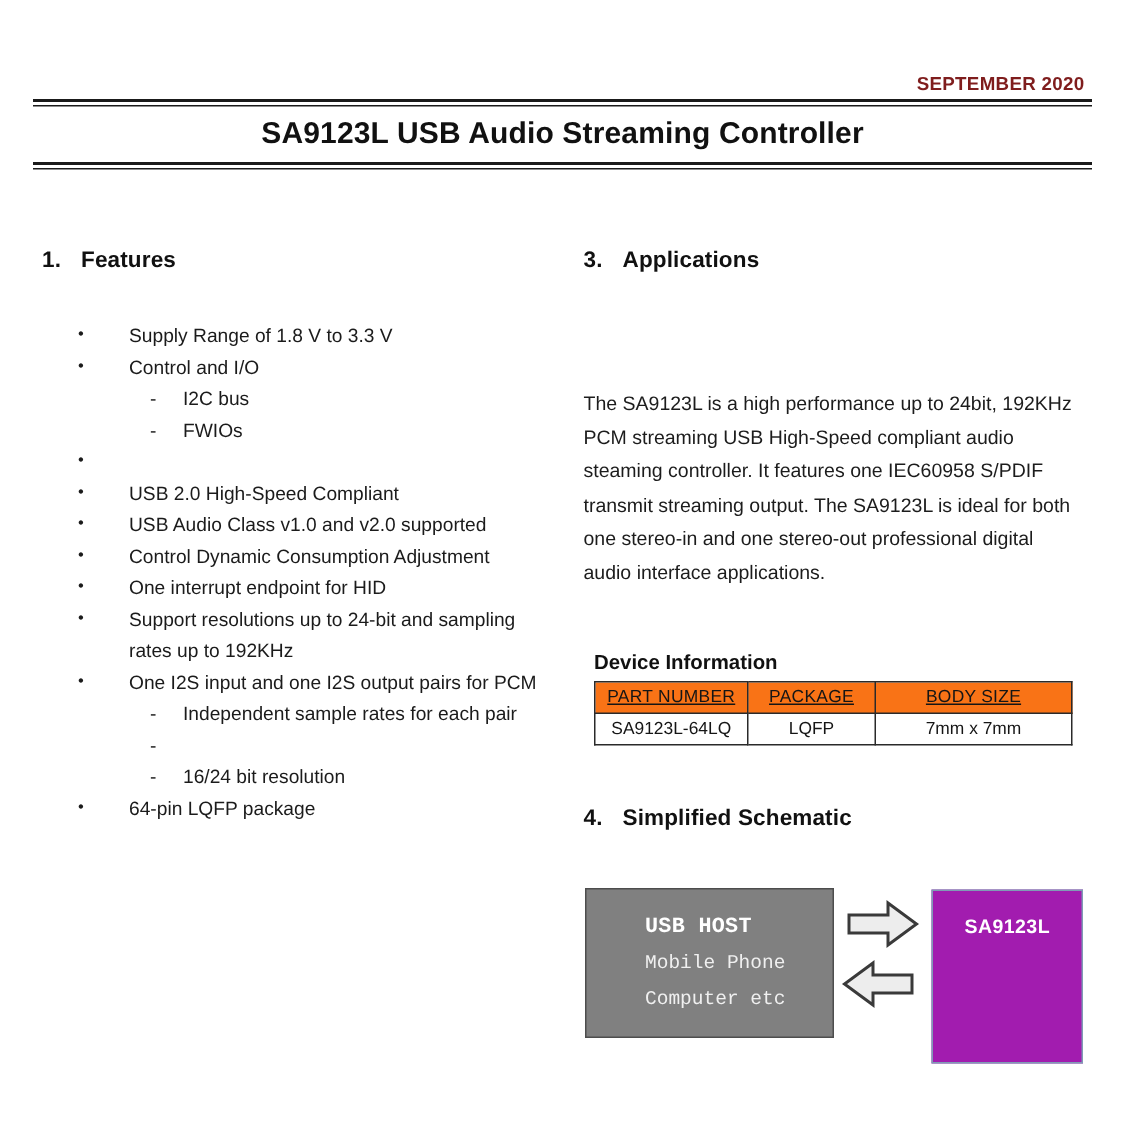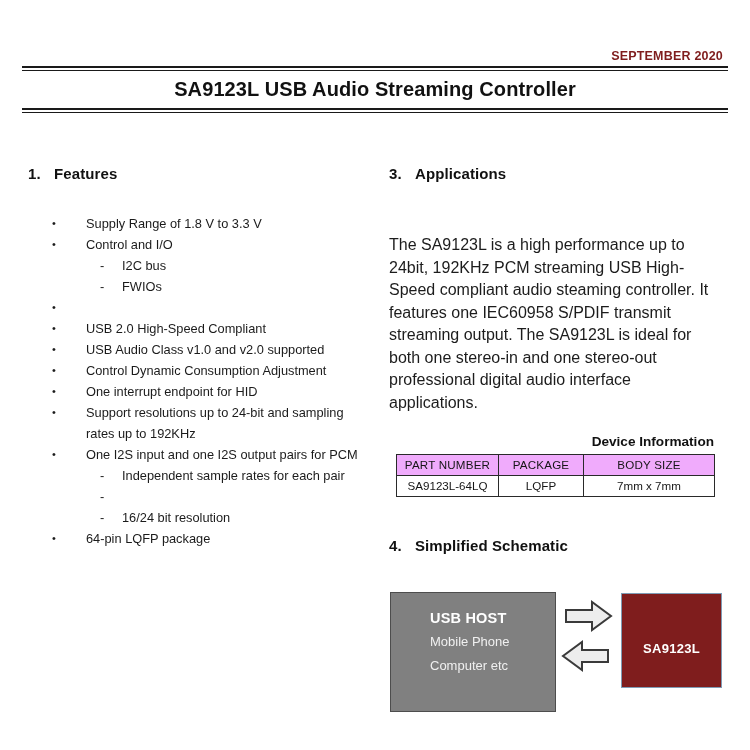--- a/index.html
+++ b/index.html
@@ -111,58 +111,59 @@
   .feat.lvl2 { padding-left: 72px; }
   .feat.lvl2 .marker {
     width: 22px;
     font-size: 12.8px;
     line-height: 21px;
   }
   .feat .txt { flex: 1; }
 
   
   .app-body {
-    margin-top: 52px;
-    font-size: 16px;
+    margin-top: 76px;
+    font-size: 13px;
     line-height: 22.5px;
     color: #1c1c1c;
     width: 330px;
   }
 
   
   .table-wrap {
     position: absolute;
     left: 396px;
     top: 434px;
     width: 318px;
   }
   .table-caption {
-    text-align: right;
+    text-align: left;
     font-size: 13.6px;
     font-weight: 700;
     color: #111111;
     margin-bottom: 5px;
   }
   table.devinfo {
     border-collapse: collapse;
     width: 100%;
     table-layout: fixed;
   }
   table.devinfo th,
   table.devinfo td {
     border: 1px solid #2a2a2a;
     font-size: 11.6px;
     text-align: center;
     padding: 3px 2px 4px;
     font-weight: 400;
     color: #151515;
   }
   table.devinfo th {
-    background: #f0abfc;
+    background: #f97316;
     letter-spacing: 0.2px;
+    text-decoration: underline;
   }
   table.devinfo td {
     background: #ffffff;
   }
   .c1 { width: 102px; }
   .c2 { width: 85px; }
   .c3 { width: 131px; }
 
   
   .sch-head {
@@ -175,49 +176,50 @@
     left: 389px;
     top: 590px;
     width: 334px;
     height: 102px;
   }
   .host-box {
     position: absolute;
     left: 1px;
     top: 2px;
     width: 166px;
-    height: 120px;
+    height: 100px;
     background: #808080;
     border: 1px solid #4d4d4d;
     box-sizing: border-box;
     padding: 13px 0 0 39px;
+    font-family: Liberation Mono, monospace;
   }
   .host-title {
     color: #ffffff;
     font-size: 14.5px;
     font-weight: 700;
     line-height: 24px;
     letter-spacing: 0.2px;
   }
   .host-line {
     color: #f0f0f0;
     font-size: 13px;
     line-height: 24px;
   }
   .chip-box {
     position: absolute;
     left: 232px;
     top: 3px;
     width: 101px;
-    height: 95px;
-    background: #7f1d1d;
+    height: 116px;
+    background: #a21caf;
     border: 1px solid #7f9cb5;
     box-sizing: border-box;
     display: flex;
-    align-items: center;
+    align-items: flex-start;
     justify-content: center;
   }
   .chip-label {
     color: #ffffff;
     font-size: 13px;
     font-weight: 700;
     letter-spacing: 0.3px;
     margin-top: 16px;
   }
   .arrow {

